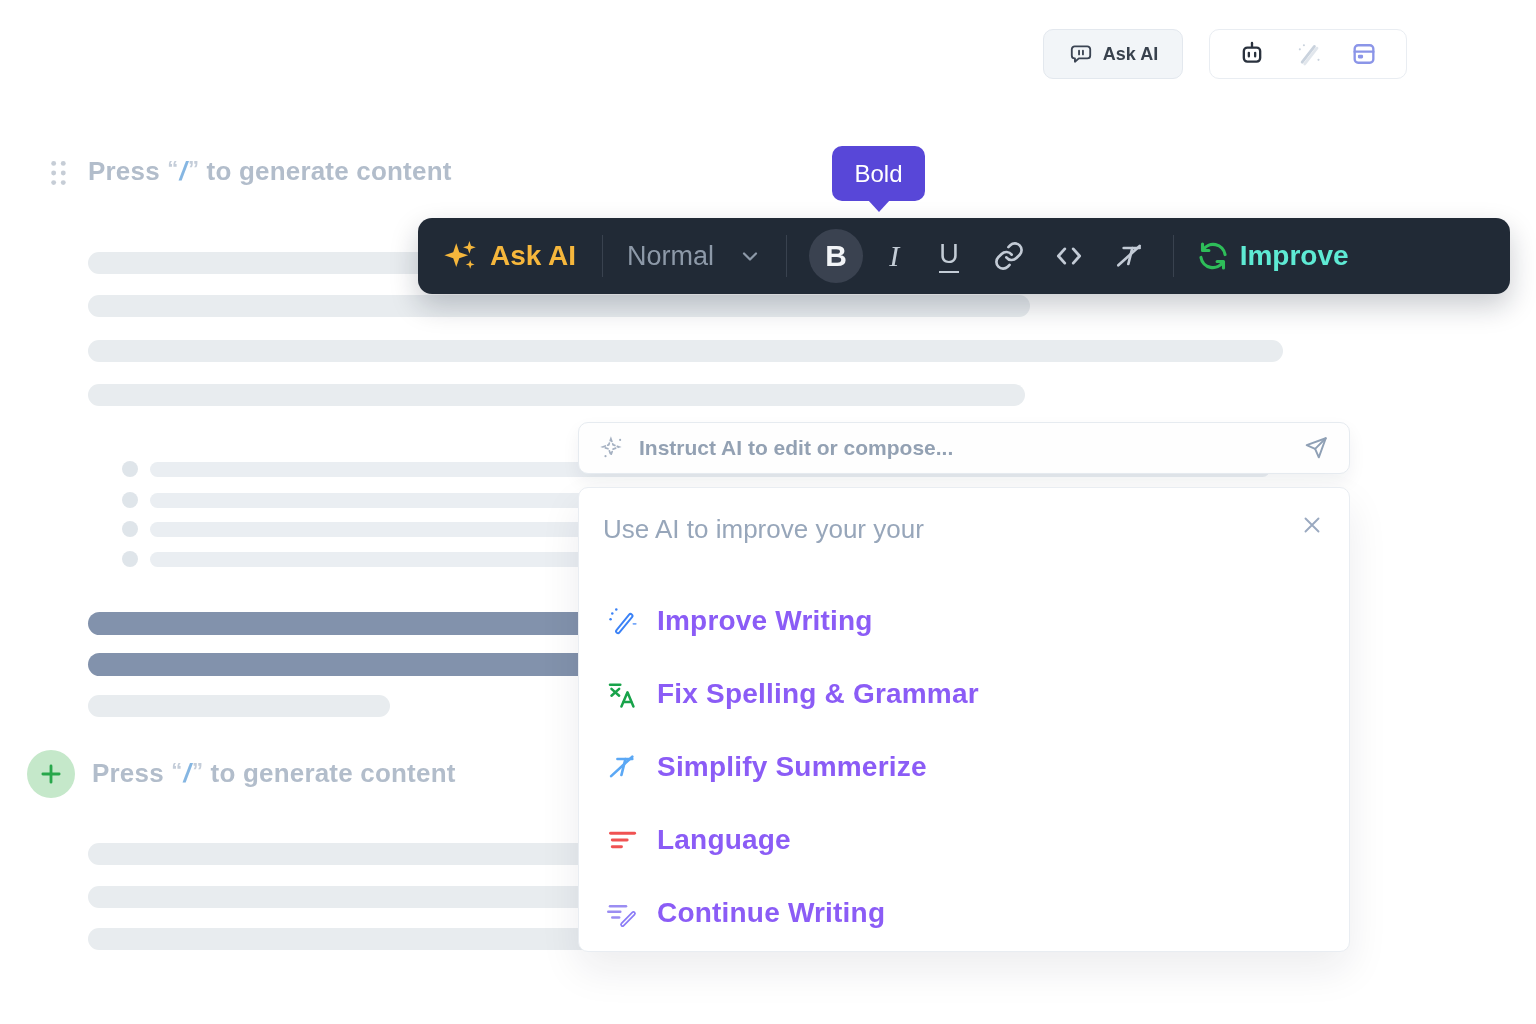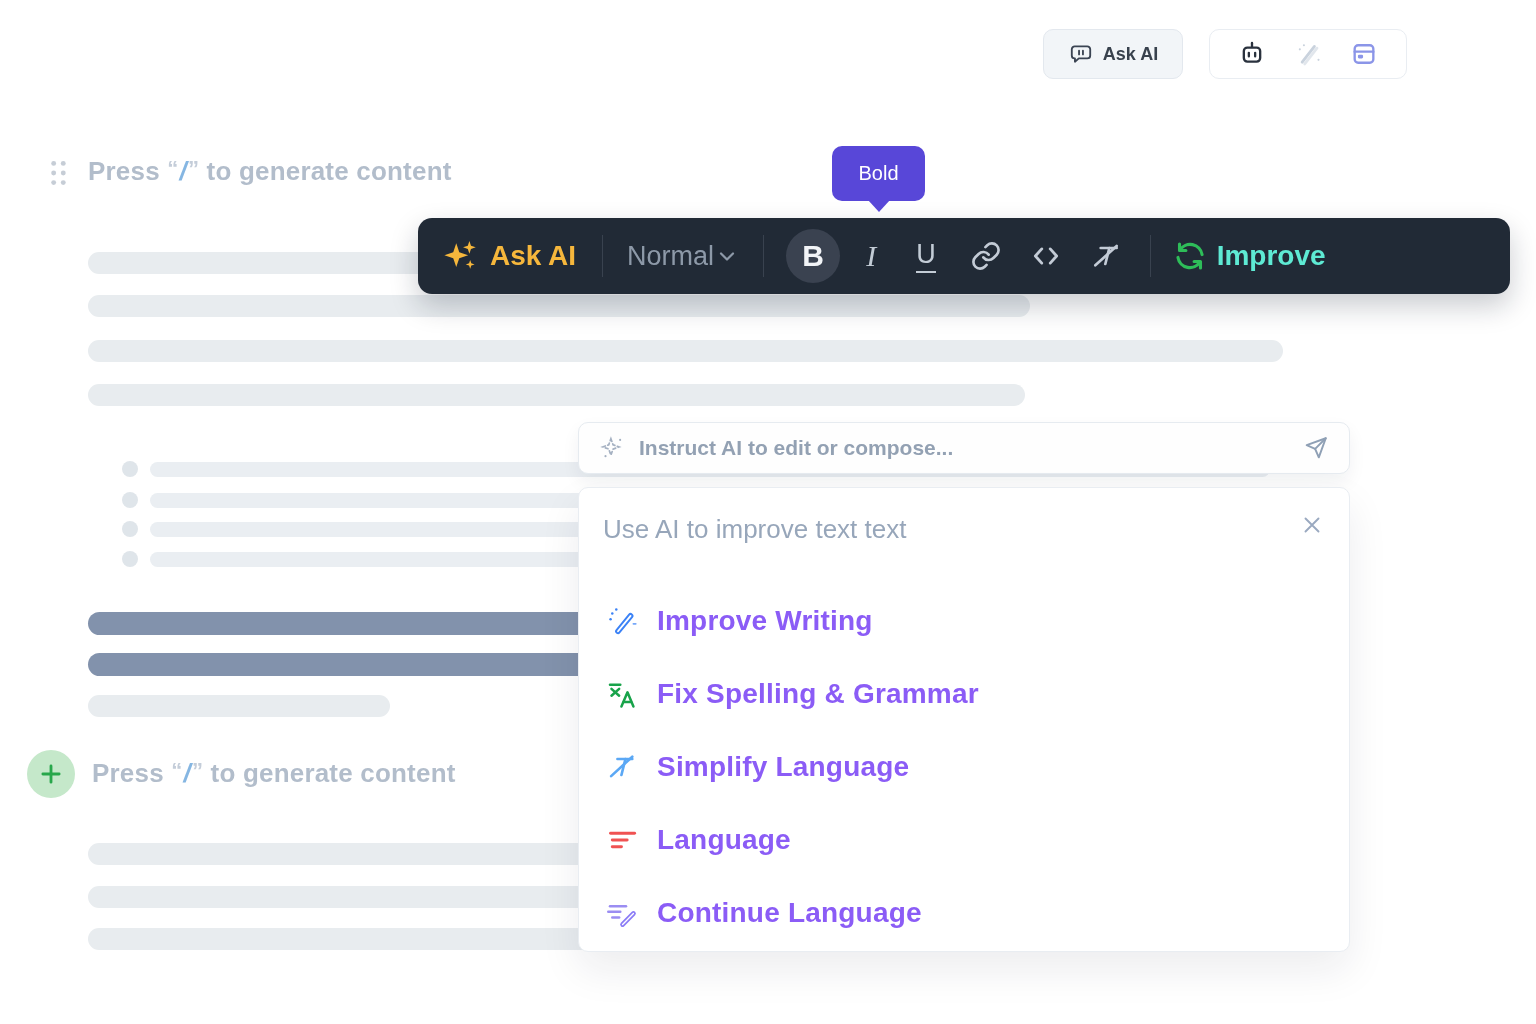--- a/index.html
+++ b/index.html
@@ -46,40 +46,40 @@
 
   
   .toolbar {
     position:absolute; left:418px; top:218px; width:1092px; height:76px;
     background:#212a36; border-radius:14px; z-index:30;
     display:flex; align-items:center; padding:0 24px;
     box-shadow:0 12px 28px rgba(15,23,42,.22);
   }
   .tb-divider { width:1px; height:42px; background:#39424f; }
   .tb-askai { font-size:28px; font-weight:700; color:#f6b73c; margin:0 26px 0 10px; cursor:pointer; }
-  .tb-style { display:flex; align-items:center; gap:1px; margin:0 24px; cursor:pointer; }
+  .tb-style { display:flex; align-items:center; gap:24px; margin:0 24px; cursor:pointer; }
   .tb-style span { font-size:27px; font-weight:500; color:#8d99a8; }
   .tb-bold {
     width:54px; height:54px; border-radius:50%; background:#3a4250;
     display:flex; align-items:center; justify-content:center; margin:0 6px 0 22px; cursor:pointer;
   }
   .tb-bold span { font-size:30px; font-weight:700; color:#f2f4f7; }
   .tb-italic { font-family:"Liberation Serif", serif; font-style:italic; font-size:30px; color:#c3ccd6; margin:0 20px; cursor:pointer; }
   .tb-underline { font-size:27px; color:#c3ccd6; border-bottom:2px solid #c3ccd6; padding-bottom:1px; margin:0 20px; cursor:pointer; }
   .tb-icon { display:flex; align-items:center; justify-content:center; width:44px; height:44px; margin:0 8px; cursor:pointer; }
   .tb-improve { display:flex; align-items:center; gap:10px; margin-left:22px; cursor:pointer; }
   .tb-improve span { font-size:28px; font-weight:600; color:#5eead4; }
 
   
   .tooltip {
     position:absolute; left:832px; top:146px; width:93px; height:55px;
     background:#5847d8; border-radius:10px; z-index:40;
     display:flex; align-items:center; justify-content:center;
   }
-  .tooltip span { color:#ffffff; font-size:20px; font-weight:500; }
+  .tooltip span { color:#ffffff; font-size:24px; font-weight:500; }
   .tooltip::after {
     content:""; position:absolute; bottom:-11px; left:50%; transform:translateX(-50%);
     border-left:11px solid transparent; border-right:11px solid transparent;
     border-top:12px solid #5847d8;
   }
 
   
   .ai-input-wrap {
     position:absolute; left:578px; top:422px; width:772px; height:52px;
     background:#fefefe; border:1px solid #e6ebf0; border-radius:10px; z-index:20;
@@ -255,21 +255,21 @@
       <circle cx="6" cy="19.5" r="1" fill="#a5b1c2" stroke="none" stroke-dasharray="0"></circle>
     </svg>
     <input class="ai-input" placeholder="Instruct AI to edit or compose..." style="">
     <svg width="26" height="26" viewBox="0 0 24 24" fill="none" stroke="#8fa0b5" stroke-width="1.8" stroke-linecap="round" stroke-linejoin="round" style="cursor:pointer;">
       <path d="M21 3 L11.2 12.8"></path>
       <path d="M21 3 L14.6 20.6 L11.2 12.8 L3.4 9.4 Z"></path>
     </svg>
   </div>
 
   <div class="panel">
-    <div class="panel-header">Use AI to improve text text</div>
+    <div class="panel-header">Use AI to improve your your</div>
     <div class="panel-close">
       <svg width="24" height="24" viewBox="0 0 24 24" fill="none" stroke="#9aa9c0" stroke-width="1.9" stroke-linecap="round">
         <path d="M5.5 5.5 L18.5 18.5 M18.5 5.5 L5.5 18.5"></path>
       </svg>
     </div>
     <div class="panel-items">
 
       <div class="panel-item">
         <div class="mi">
           <svg width="32" height="32" viewBox="0 0 28 28" fill="none" stroke="#3b82f6" stroke-linecap="round">
@@ -298,21 +298,21 @@
       </div>
 
       <div class="panel-item">
         <div class="mi">
           <svg width="32" height="32" viewBox="0 0 28 28" fill="none" stroke="#5ba8f5" stroke-width="2.3" stroke-linecap="round" stroke-linejoin="round">
             <path d="M10 7 h13"></path>
             <path d="M17 7 L13.5 21"></path>
             <path d="M4.5 22 L23 5"></path>
           </svg>
         </div>
-        <span>Simplify Language</span>
+        <span>Simplify Summerize</span>
       </div>
 
       <div class="panel-item">
         <div class="mi">
           <svg width="32" height="32" viewBox="0 0 28 28" fill="none" stroke="#f05252" stroke-width="2.6" stroke-linecap="round">
             <path d="M4 8 h21"></path>
             <path d="M5.5 14 h13"></path>
             <path d="M5.5 20 h8"></path>
           </svg>
         </div>
@@ -322,19 +322,19 @@
       <div class="panel-item">
         <div class="mi">
           <svg width="32" height="32" viewBox="0 0 28 28" fill="none" stroke="#9b8df2" stroke-linecap="round" stroke-linejoin="round">
             <path d="M3.5 8 h14" stroke-width="2.2"></path>
             <path d="M2 13 h10.5" stroke-width="2.2"></path>
             <path d="M5.5 18 h6" stroke-width="2.2"></path>
             <path d="M14.5 24 L24 14.5" stroke="#8b7cf6" stroke-width="4.2"></path>
             <path d="M14.5 24 L24 14.5" stroke="#ffffff" stroke-width="1.2"></path>
           </svg>
         </div>
-        <span>Continue Language</span>
+        <span>Continue Writing</span>
       </div>
 
     </div>
   </div>
 
 </div>
 
 </body></html>

